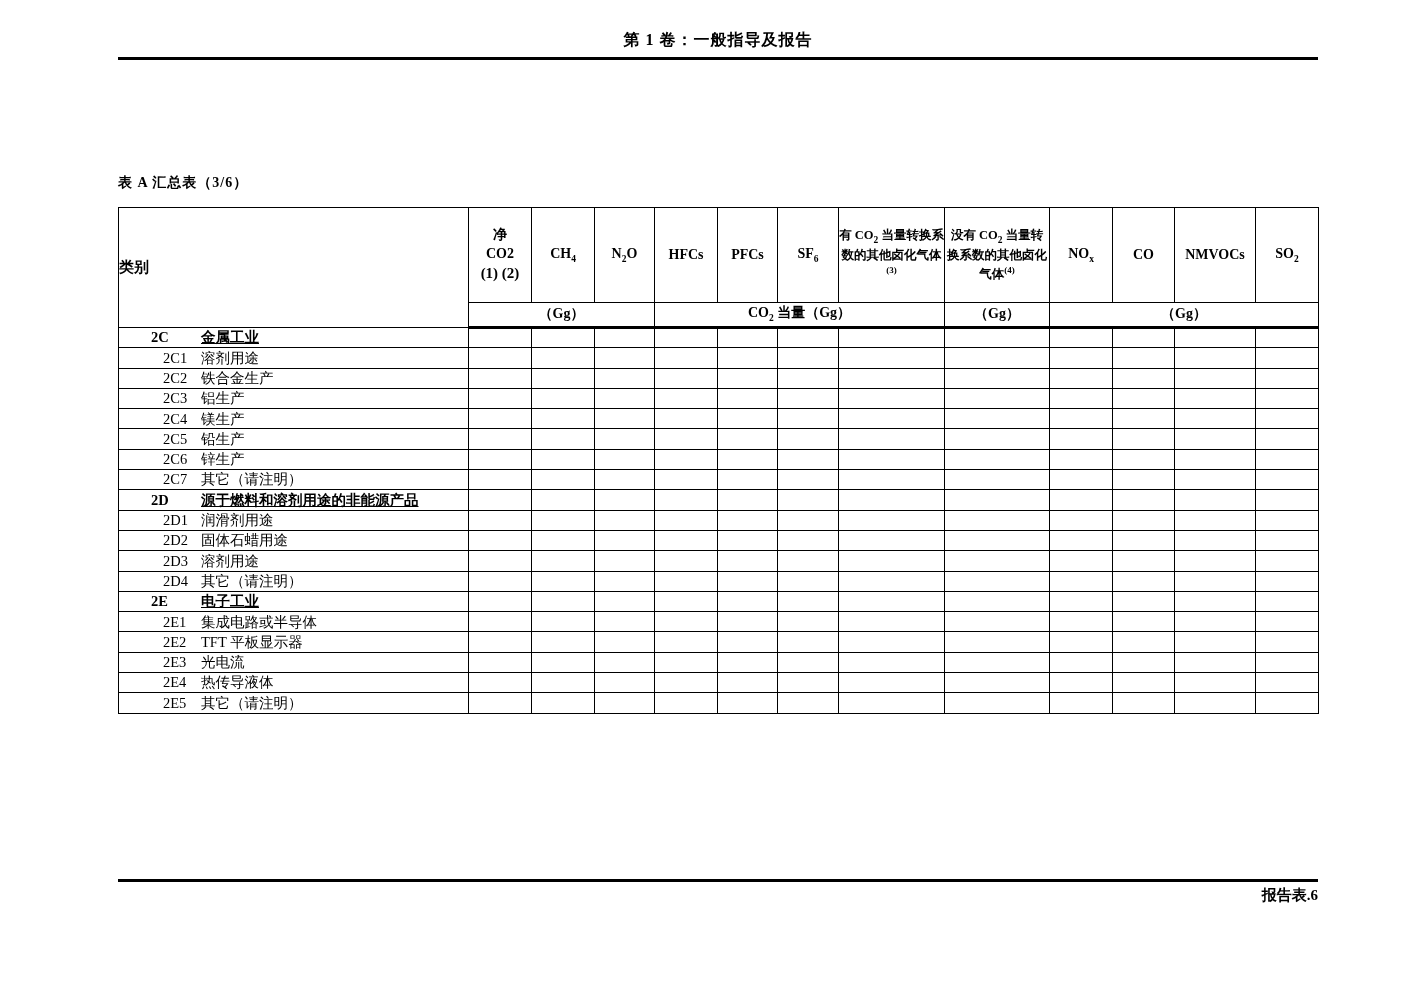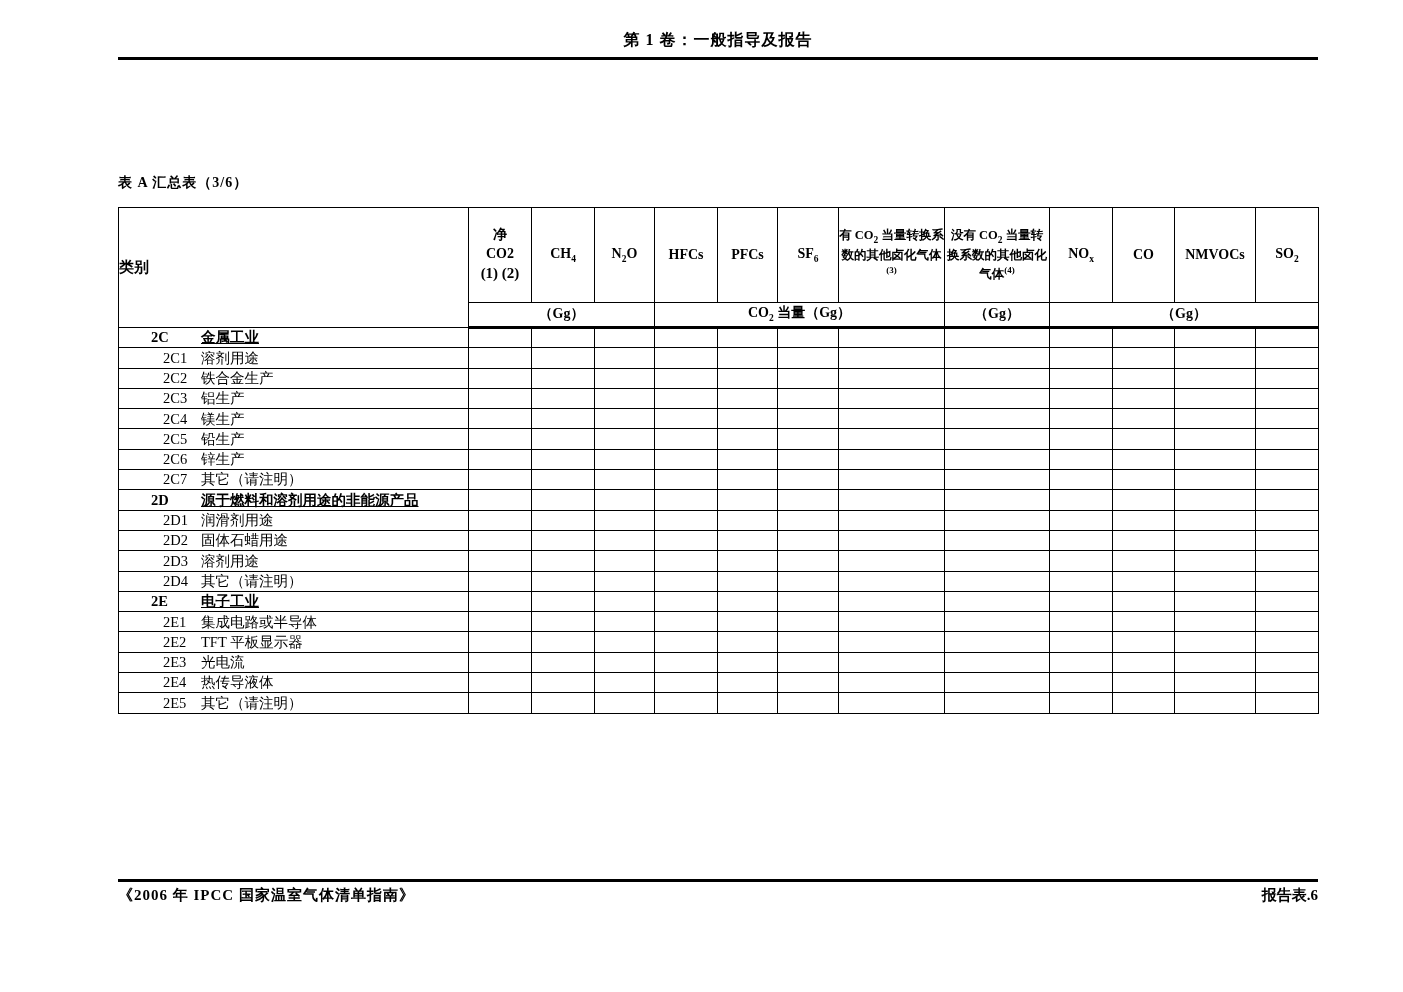--- a/index.html
+++ b/index.html
@@ -412,16 +412,15 @@
             <td></td>
             <td></td>
             <td></td>
             <td></td>
           </tr>
         </tbody>
     </table>
   </div>
 
   <div class="footer-rule"></div>
-  <div class="footer-left">《2006 年 IPCC 国家温室气体清单指南》</div>
   <div class="footer-right">报告表.6</div>
 
 </div>
 
 </body></html>

